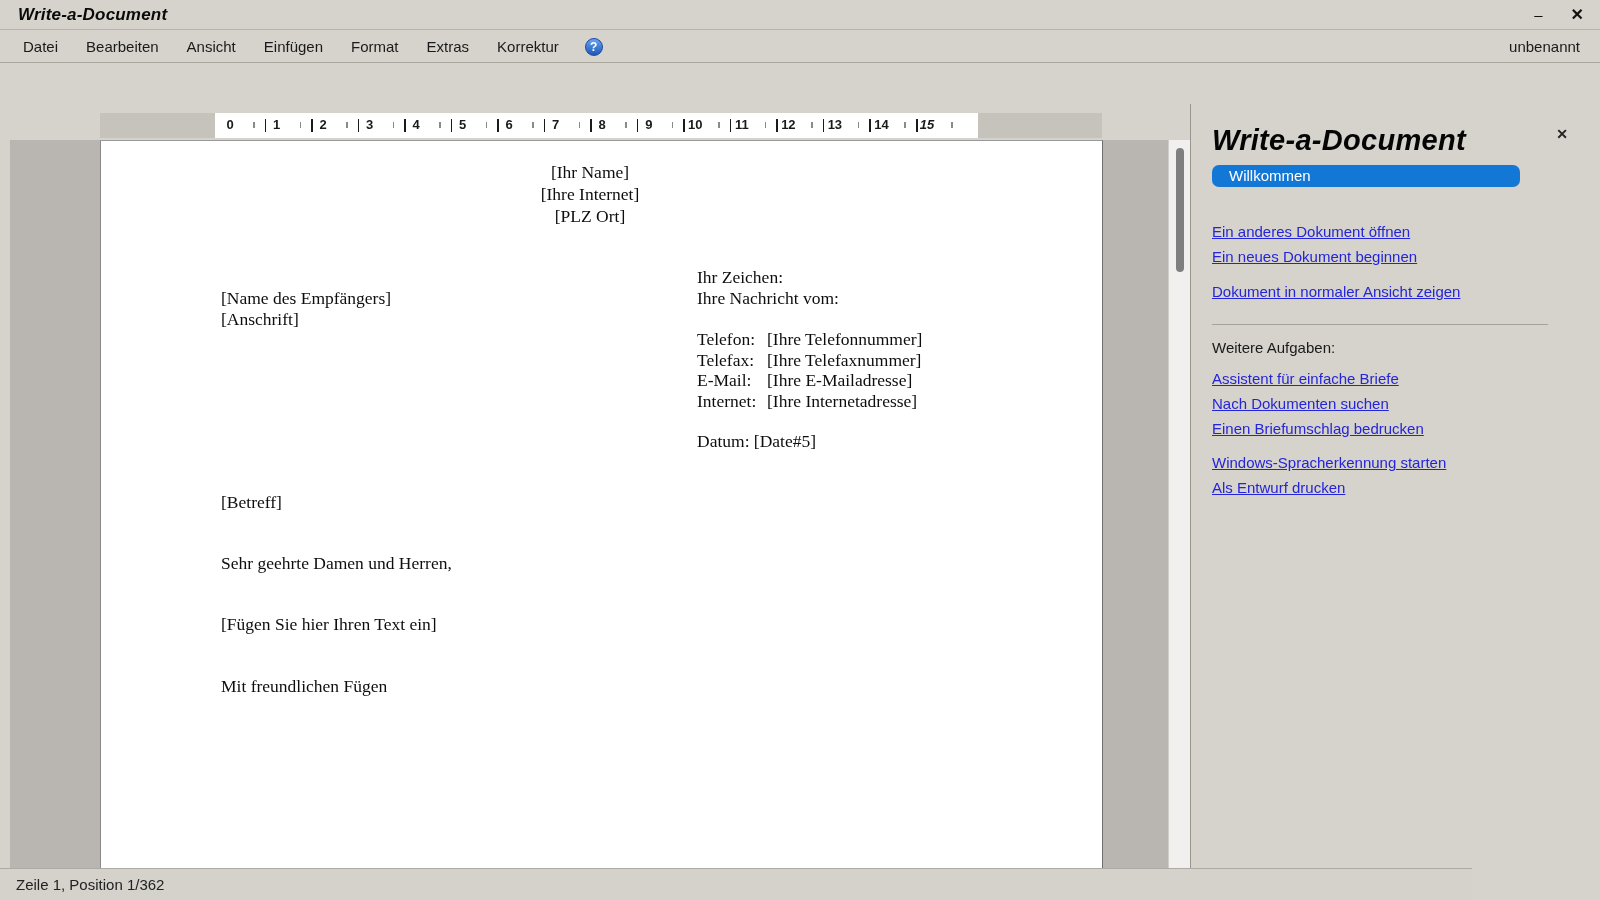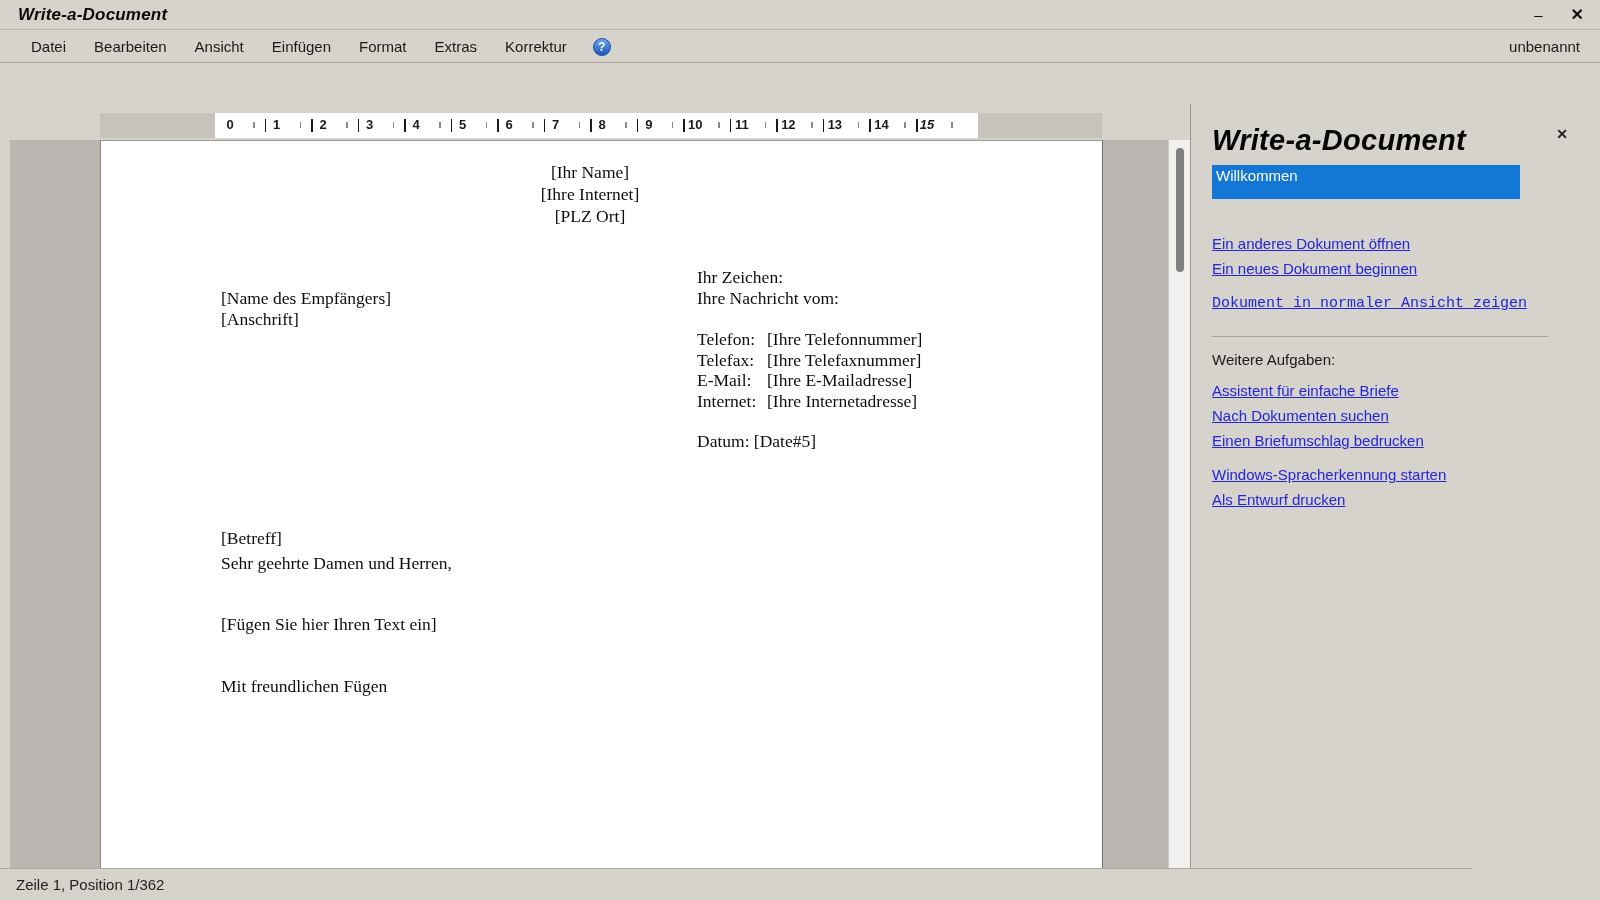--- a/index.html
+++ b/index.html
@@ -11,21 +11,21 @@
   .titlebar { position:absolute; left:0; top:0; width:1600px; height:30px;
     background:#d6d3cd; border-bottom:1px solid #b6b3ad;
     display:flex; align-items:center; padding:0 16px 0 18px; }
   .title-text { font-size:17px; font-weight:bold; font-style:italic; color:#0a0a0a; letter-spacing:.2px; }
   .win-controls { margin-left:auto; display:flex; align-items:center; gap:28px; }
   .win-btn { font-size:15px; color:#111; cursor:default; line-height:1; }
   .win-btn.close { font-weight:600; font-size:16px; }
 
   
   .menubar { position:absolute; left:0; top:31px; width:1600px; height:32px;
-    background:#d6d3cd; display:flex; align-items:center; padding:0 20px 0 17px;
+    background:#d6d3cd; display:flex; align-items:center; padding:0 20px 0 9px;
     border-bottom:1px solid #aaa7a1; }
   .menu-item { font-size:15px; color:#1a1a1a; padding:4px 14px; }
   .help-icon { width:18px; height:18px; border-radius:50%; margin-left:12px;
     background:linear-gradient(#6aa4ee,#1d57b8); border:1px solid #174a9e;
     color:#fff; font-size:12px; font-weight:bold; display:flex; align-items:center; justify-content:center; }
   .doc-name { margin-left:auto; font-size:15px; color:#1a1a1a; }
 
   
   .toolbar { position:absolute; left:0; top:64px; width:1600px; height:40px;
     background:#d6d3cd; border-bottom:1px solid #8e8b85;
@@ -74,26 +74,26 @@
   .scroll-thumb { position:absolute; left:7px; top:8px; width:8px; height:124px; background:#7f7f7f; border-radius:4px; }
 
   
   .sidebar { position:absolute; left:1190px; top:104px; width:410px; height:764px;
     background:#d6d3cd; border-left:1px solid #99958f; padding:20px 28px 0 21px; }
   .side-head { display:flex; align-items:flex-start; }
   .side-title { font-size:29px; font-weight:bold; font-style:italic; color:#050505; letter-spacing:.3px; }
   .side-close { margin-left:auto; font-size:14px; font-weight:600; color:#222; padding:2px 4px; }
   .side-label { font-size:15px; color:#1a1a1a; }
   .recent-label { margin-top:32px; }
-  .recent-item { margin-top:8px; width:308px; height:34px; background:#1377d6; color:#fff;
-    font-size:15px; line-height:22px; padding-left:4px; }
+  .recent-item { margin-top:8px; width:308px; height:22px; background:#1377d6; color:#fff;
+    font-size:15px; line-height:22px; padding-left:17px;border-radius:7px; }
   .side-links { margin-top:32px; }
   .side-link { display:block; font-size:15px; color:#2424d8; text-decoration:underline;
     line-height:25px; width:fit-content; }
-  .gap10 { margin-top:10px;font-family:Liberation Mono, monospace; }
+  .gap10 { margin-top:10px; }
   .side-hr { border:none; border-top:1px solid #a5a29c; margin:20px 0 14px 0; width:336px; }
   .tasks-label { margin-bottom:10px; }
   .gap8 { margin-top:9px; }
 
   
   .statusbar { position:absolute; left:0; top:868px; width:1472px; height:32px;
     background:#d5d2cc; border-top:1px solid #aeaba5; display:flex; align-items:center; padding-left:16px; }
   .status-text { font-size:15px; color:#222; }
 </style>
 </head>
@@ -368,21 +368,21 @@
           <div class="contact-row">
             <span class="clabel">E-Mail:</span>
             <span>[Ihre E-Mailadresse]</span>
           </div>
           <div class="contact-row">
             <span class="clabel">Internet:</span>
             <span>[Ihre Internetadresse]</span>
           </div>
         </div>
         <div class="blk" style="top:290px; left:596px;">Datum: [Date#5]</div>
-        <div class="blk" style="top:351px; left:120px;margin-top:36px;">[Betreff]</div>
+        <div class="blk" style="top:351px; left:120px;">[Betreff]</div>
         <div class="blk" style="top:412px; left:120px;">Sehr geehrte Damen und Herren,</div>
         <div class="blk" style="top:473px; left:120px;">[Fügen Sie hier Ihren Text ein]</div>
         <div class="blk" style="top:535px; left:120px;">Mit freundlichen Fügen</div>
       </div>
       <div class="scrollbar">
         <div class="scroll-thumb"></div>
       </div>
     </div>
   </div>
 

